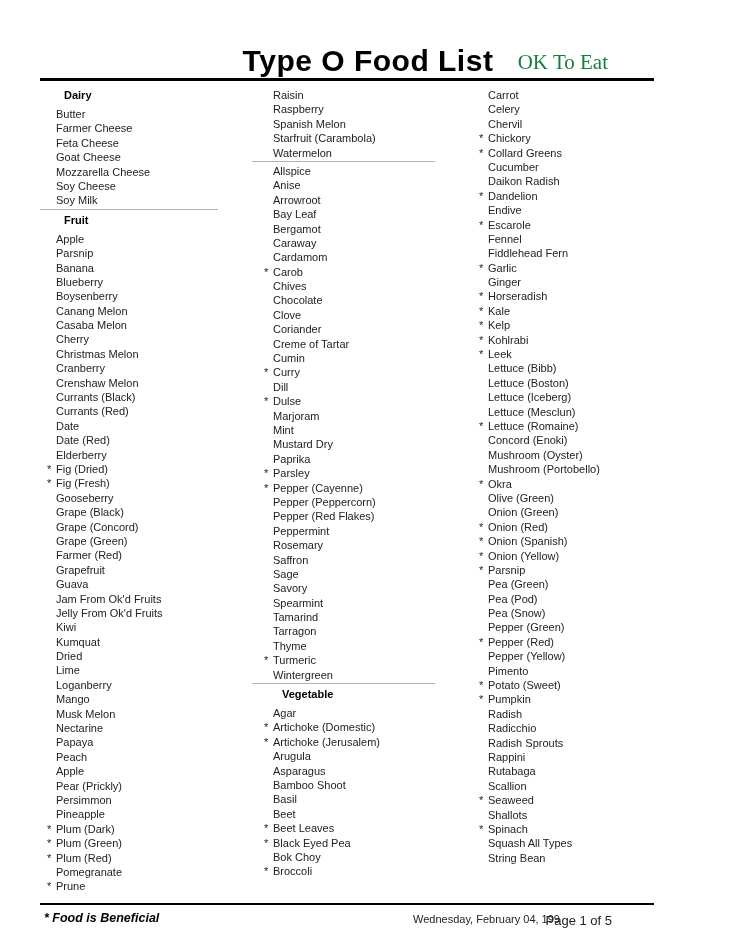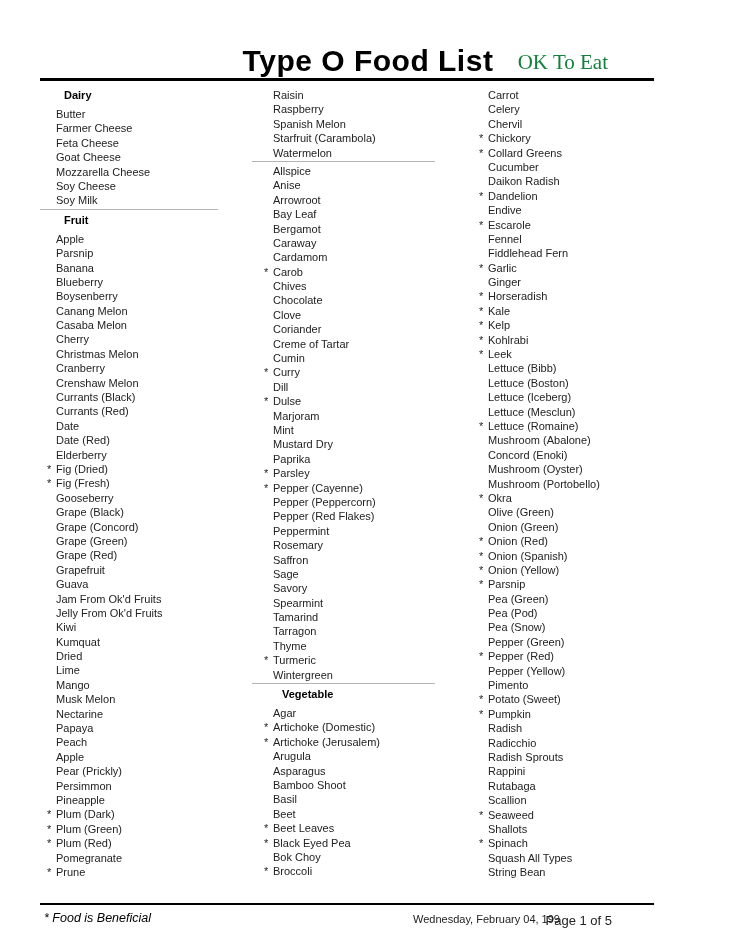--- a/index.html
+++ b/index.html
@@ -39,21 +39,21 @@
   .sec-rule {
     border-top:1px solid #b3b3b3; height:0; margin:1px 0 2px 0;
   }
   .col1 .sec-rule { width:178px; }
   .col2 .sec-rule { width:183px; }
   .footer-rule {
     position:absolute; left:40px; top:903px; width:655px; height:2px; background:#000;
   }
   .f-legend {
     position:absolute; left:44px; top:911px;
-    font-size:12.5px; font-weight:normal; font-style:italic; color:#000;
+    font-size:12.5px; font-weight:bold; font-style:italic; color:#000;
   }
   .f-date { position:absolute; left:413px; top:913px; font-size:11px; color:#222; }
   .f-page { position:absolute; right:42px; top:913px; font-size:13px; color:#222; }
 </style>
 </head>
 <body>
 
 <div class="page">
   <div class="title">Type O Food List</div>
   <div class="badge">OK To Eat</div>
@@ -85,29 +85,30 @@
       <div class="item"><span>Currants (Red)</span></div>
       <div class="item"><span>Date</span></div>
       <div class="item"><span>Date (Red)</span></div>
       <div class="item"><span>Elderberry</span></div>
       <div class="item"><span class="star">*</span><span>Fig (Dried)</span></div>
       <div class="item"><span class="star">*</span><span>Fig (Fresh)</span></div>
       <div class="item"><span>Gooseberry</span></div>
       <div class="item"><span>Grape (Black)</span></div>
       <div class="item"><span>Grape (Concord)</span></div>
       <div class="item"><span>Grape (Green)</span></div>
-      <div class="item"><span>Grape (Red)</span></div>
+      <div class="item"><span>Farmer (Red)</span></div>
       <div class="item"><span>Grapefruit</span></div>
       <div class="item"><span>Guava</span></div>
       <div class="item"><span>Jam From Ok'd Fruits</span></div>
       <div class="item"><span>Jelly From Ok'd Fruits</span></div>
       <div class="item"><span>Kiwi</span></div>
       <div class="item"><span>Kumquat</span></div>
       <div class="item"><span>Dried</span></div>
       <div class="item"><span>Lime</span></div>
+      <div class="item"><span>Loganberry</span></div>
       <div class="item"><span>Mango</span></div>
       <div class="item"><span>Musk Melon</span></div>
       <div class="item"><span>Nectarine</span></div>
       <div class="item"><span>Papaya</span></div>
       <div class="item"><span>Peach</span></div>
       <div class="item"><span>Apple</span></div>
       <div class="item"><span>Pear (Prickly)</span></div>
       <div class="item"><span>Persimmon</span></div>
       <div class="item"><span>Pineapple</span></div>
       <div class="item"><span class="star">*</span><span>Plum (Dark)</span></div>
@@ -192,21 +193,20 @@
       <div class="item"><span class="star">*</span><span>Horseradish</span></div>
       <div class="item"><span class="star">*</span><span>Kale</span></div>
       <div class="item"><span class="star">*</span><span>Kelp</span></div>
       <div class="item"><span class="star">*</span><span>Kohlrabi</span></div>
       <div class="item"><span class="star">*</span><span>Leek</span></div>
       <div class="item"><span>Lettuce (Bibb)</span></div>
       <div class="item"><span>Lettuce (Boston)</span></div>
       <div class="item"><span>Lettuce (Iceberg)</span></div>
       <div class="item"><span>Lettuce (Mesclun)</span></div>
       <div class="item"><span class="star">*</span><span>Lettuce (Romaine)</span></div>
-      <div class="item"><span>Mushroom (Abalone)</span></div>
       <div class="item"><span>Concord (Enoki)</span></div>
       <div class="item"><span>Mushroom (Oyster)</span></div>
       <div class="item"><span>Mushroom (Portobello)</span></div>
       <div class="item"><span class="star">*</span><span>Okra</span></div>
       <div class="item"><span>Olive (Green)</span></div>
       <div class="item"><span>Onion (Green)</span></div>
       <div class="item"><span class="star">*</span><span>Onion (Red)</span></div>
       <div class="item"><span class="star">*</span><span>Onion (Spanish)</span></div>
       <div class="item"><span class="star">*</span><span>Onion (Yellow)</span></div>
       <div class="item"><span class="star">*</span><span>Parsnip</span></div>

